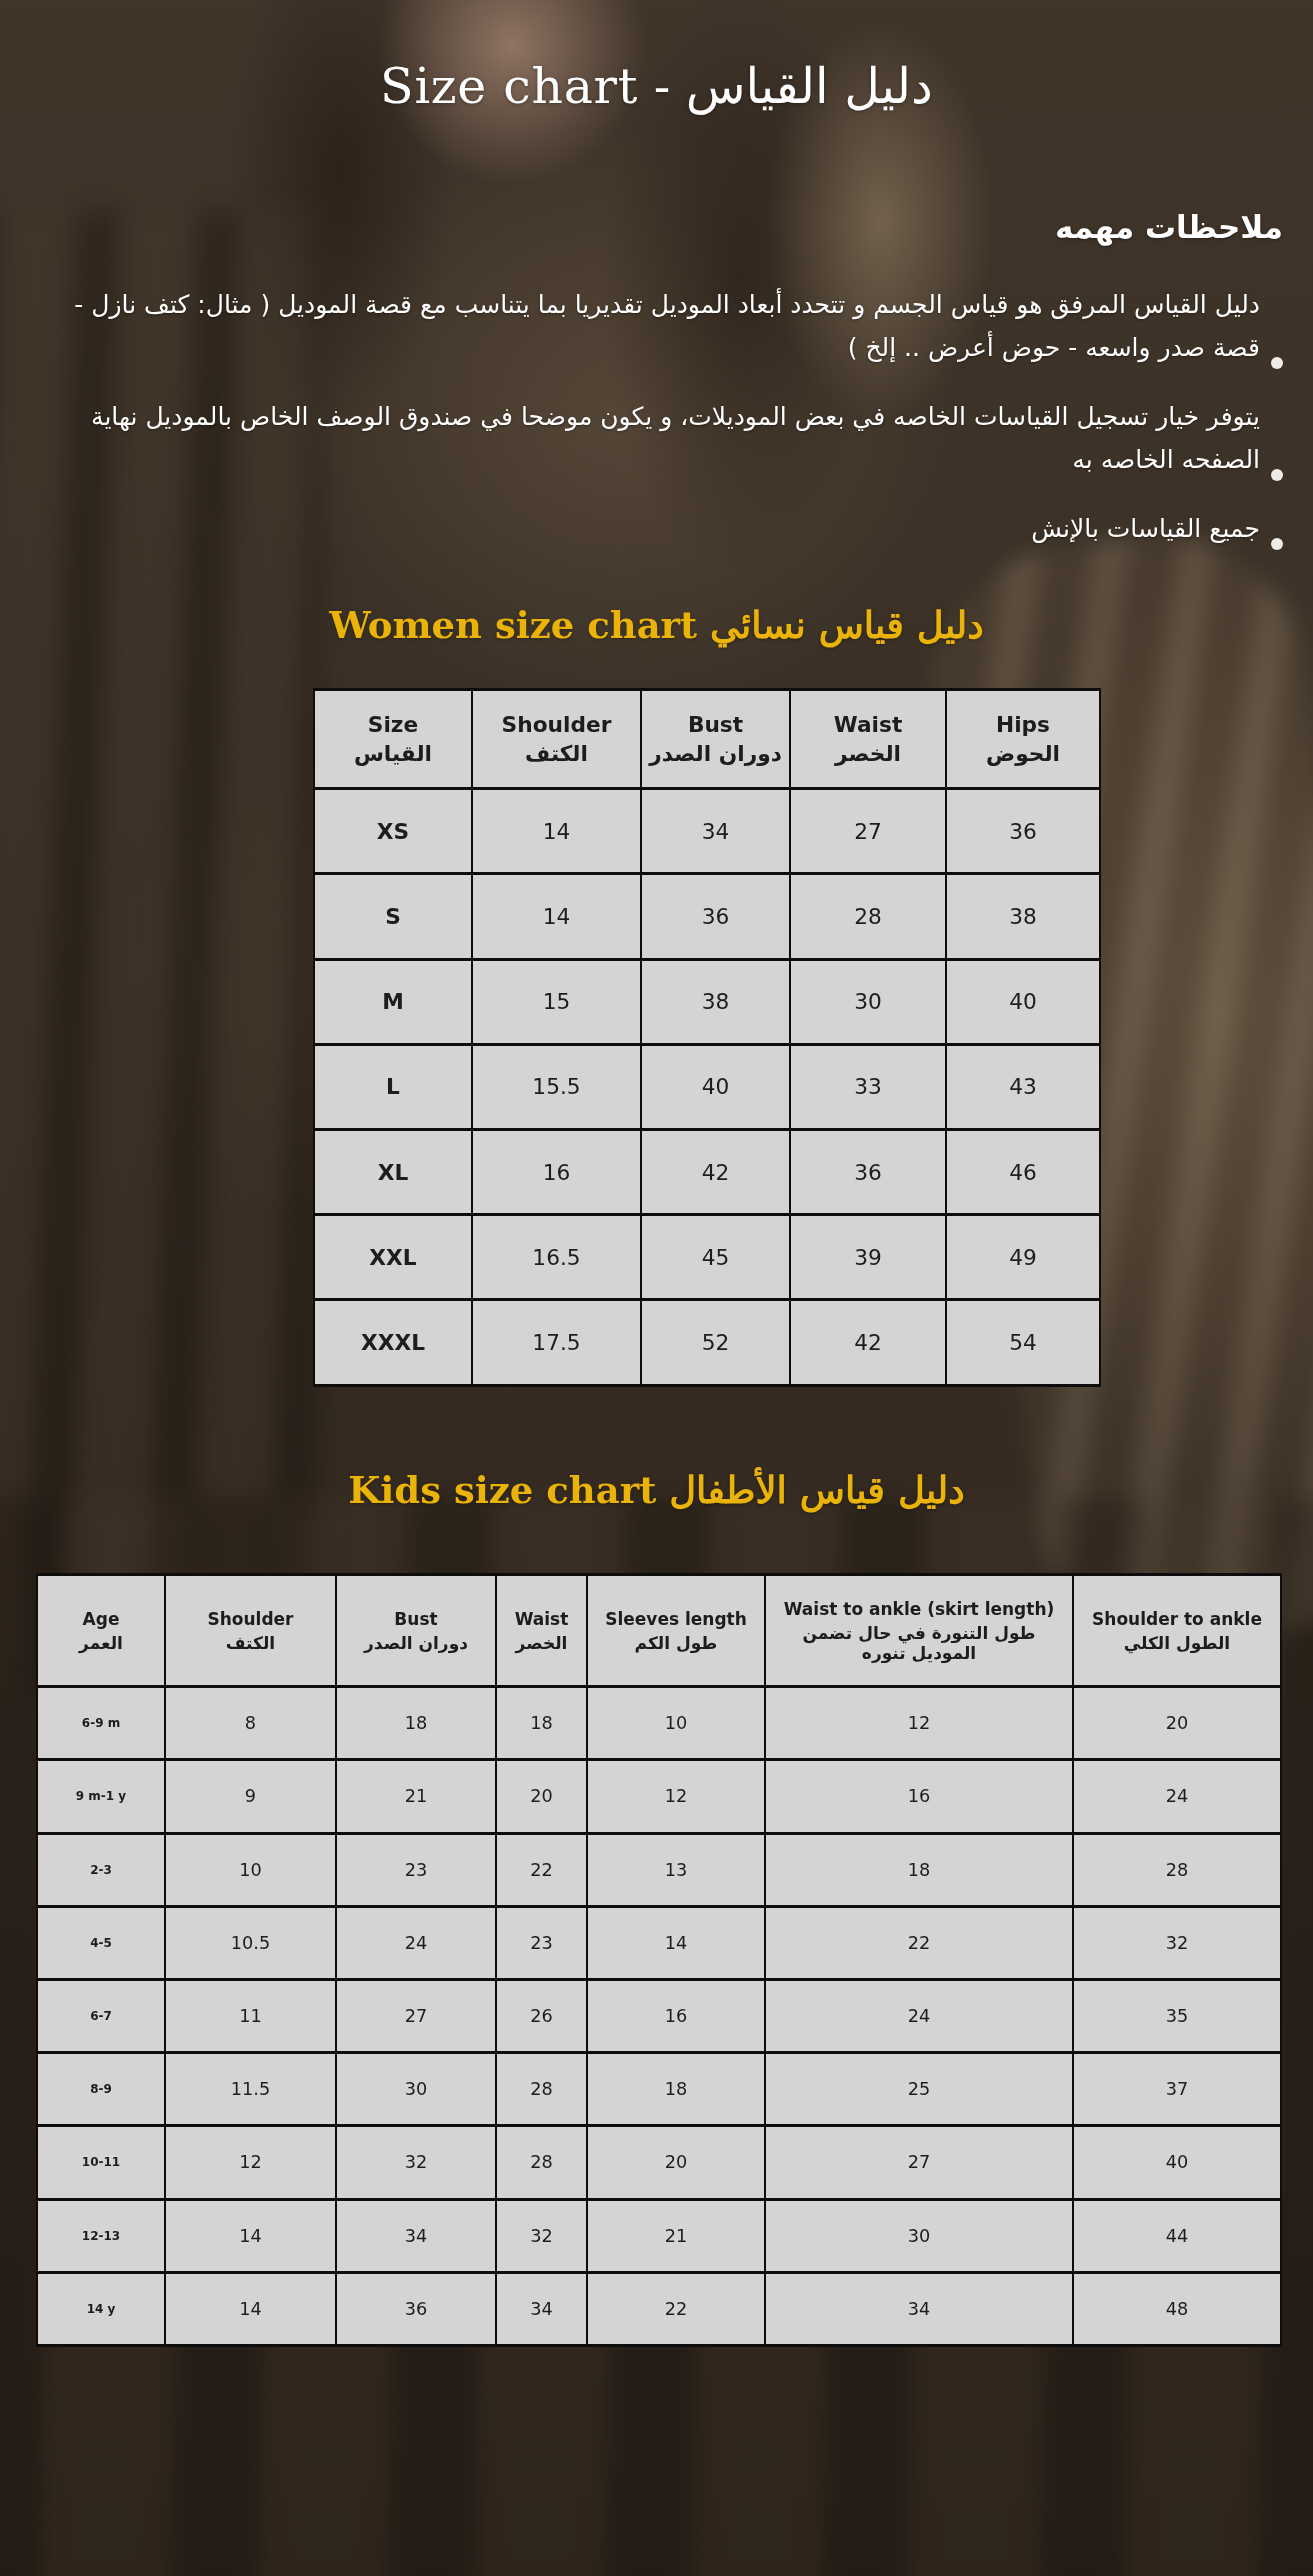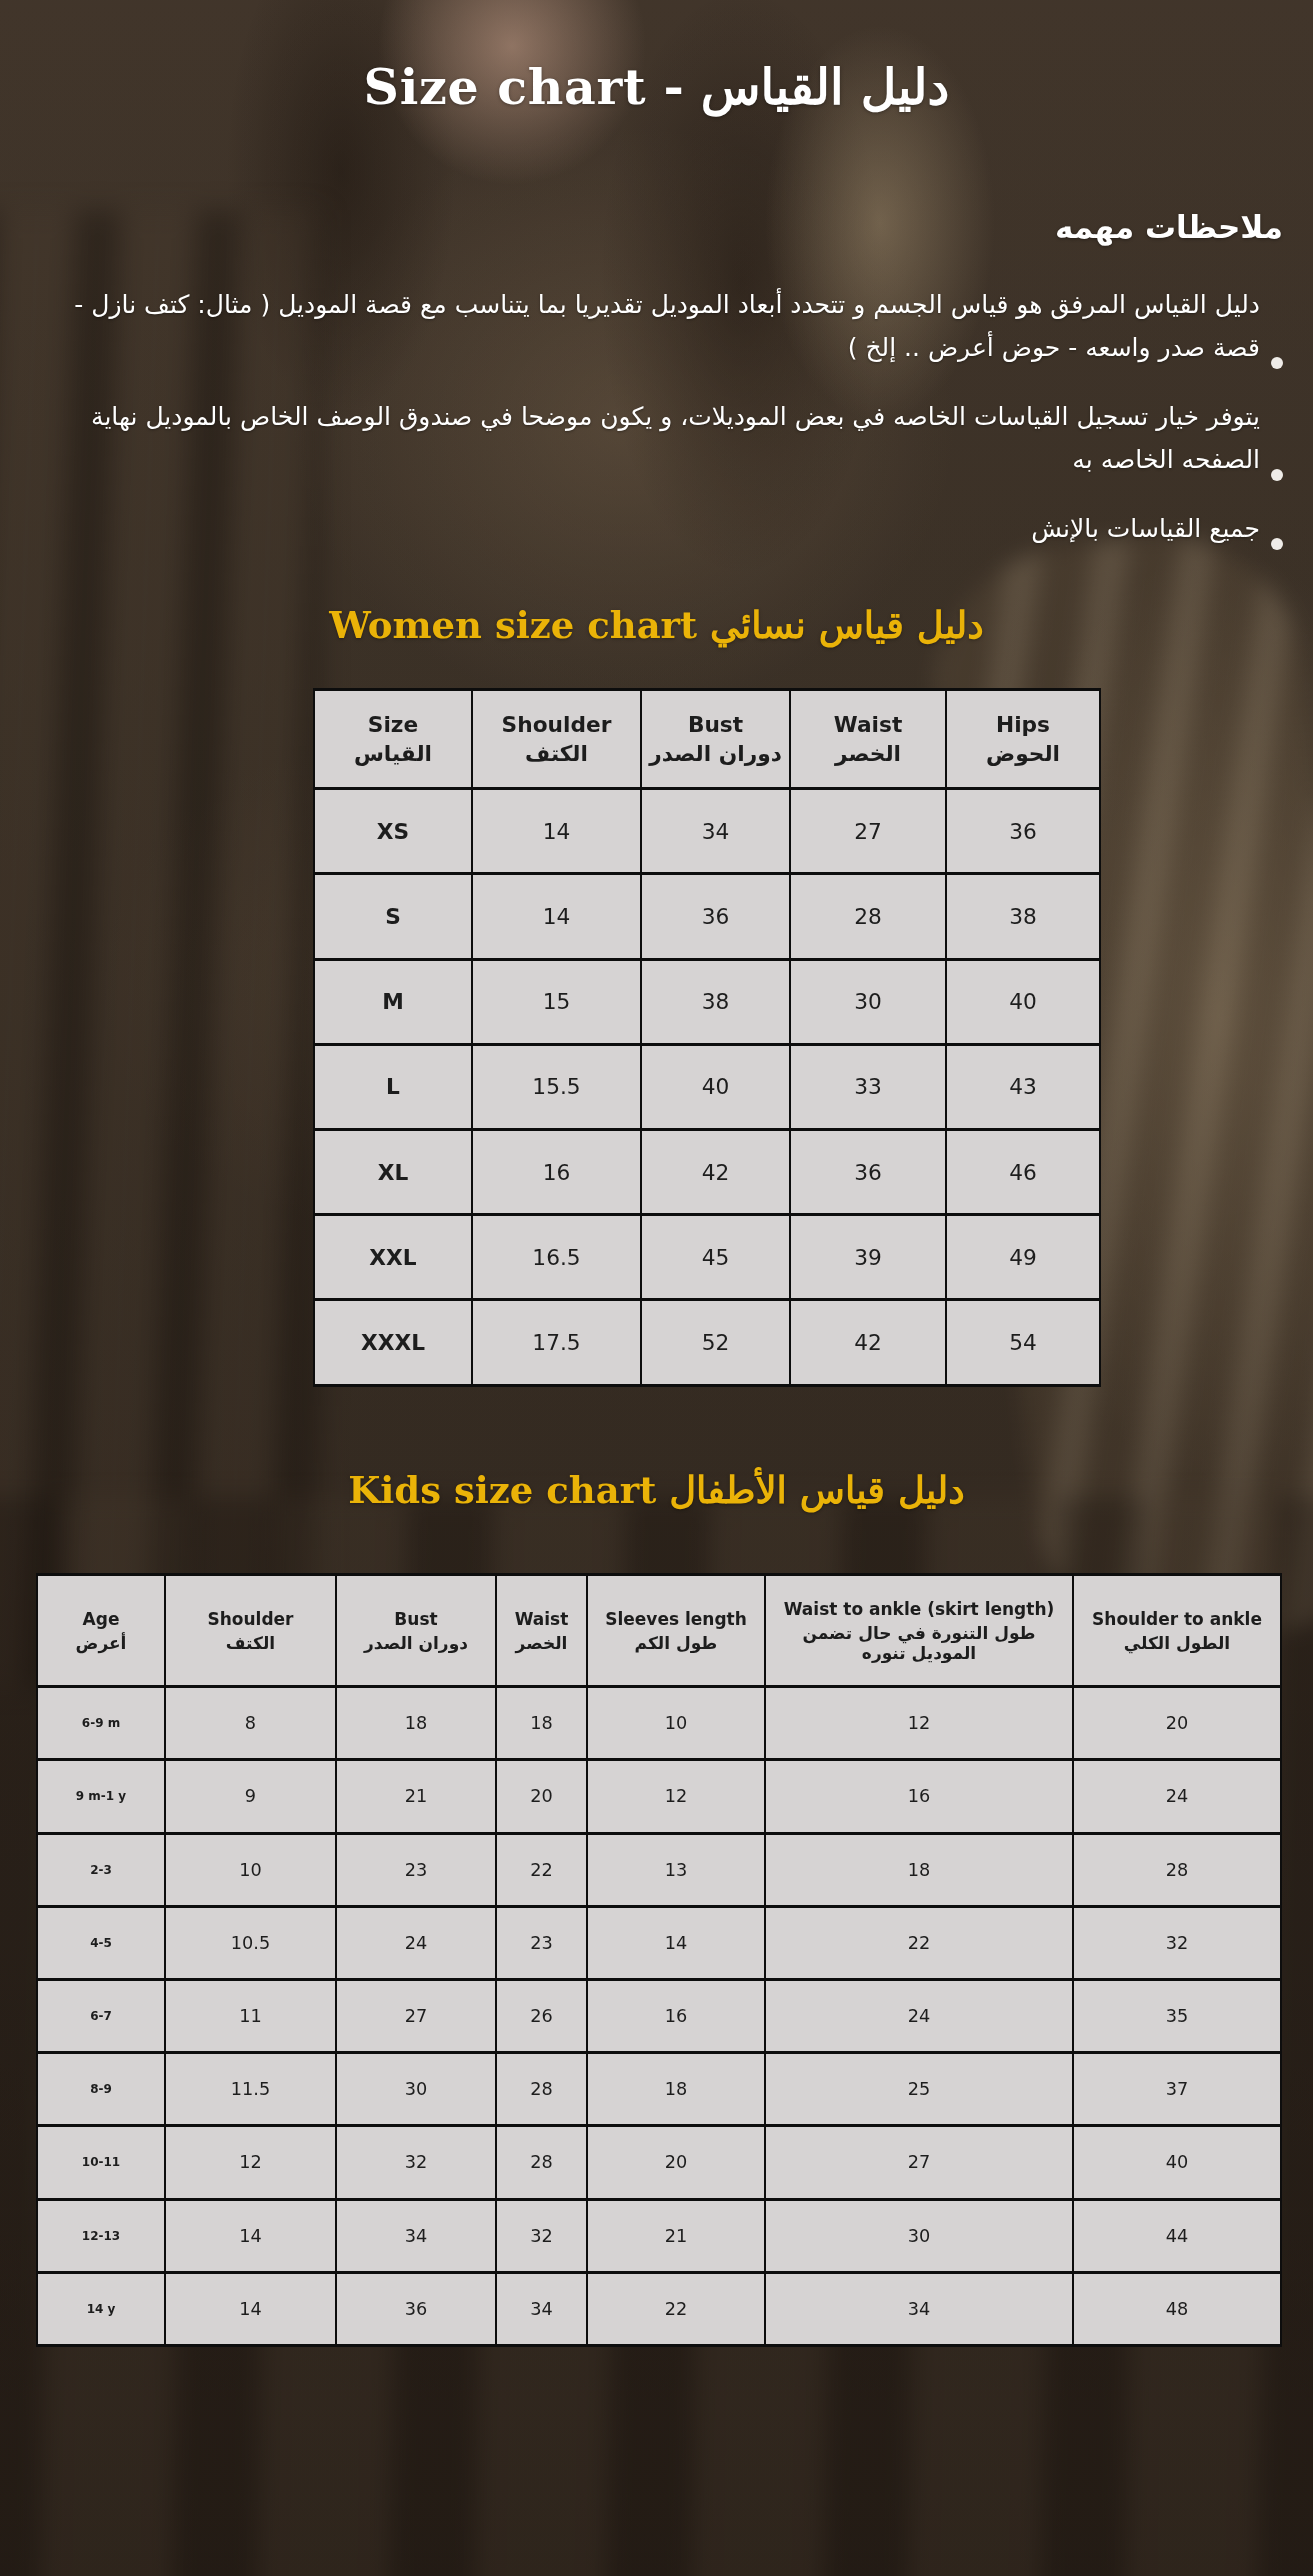--- a/index.html
+++ b/index.html
@@ -24,21 +24,21 @@
   .bg-drapes-left{left:-46px;top:210px;width:368px;height:1477px;
     background:repeating-linear-gradient(92deg, rgba(16,11,7,0.35) 0 46px, rgba(84,69,54,0.25) 46px 121px);
     filter:blur(13px);}
   .bg-drapes-bottom{left:-26px;top:1497px;width:1372px;height:1116px;
     background:repeating-linear-gradient(91deg, rgba(20,14,10,0.30) 0 85px, rgba(90,75,58,0.22) 85px 217px);
     filter:blur(11.8px);}
   .bg-vignette{inset:0;background:linear-gradient(180deg, rgba(24,17,12,0.18), rgba(24,17,12,0.38));}
 
   
   .page-title{position:absolute;top:58px;left:0;width:100%;margin:0;text-align:center;
-    color:#fff;font-family:"DejaVu Serif","Liberation Serif",serif;font-weight:700;font-size:49px;
+    color:#fff;font-family:"DejaVu Serif","Liberation Serif",serif;font-weight:400;font-size:49px;
     letter-spacing:0.7px;text-shadow:0 1.3px 3.9px rgba(0,0,0,.35);}
   .section-heading{position:absolute;left:0;width:100%;margin:0;text-align:center;color:#eab308;
     font-family:"DejaVu Serif","Liberation Serif",serif;font-weight:700;font-size:37px;
     text-shadow:0 1.3px 3.3px rgba(0,0,0,.35);}
   .women-heading{top:603px;}
   .kids-heading{top:1468px;}
 
   
   .notes{position:absolute;top:209px;left:0;right:0;padding:0 30px;color:#fff;direction:rtl;}
   .notes-heading{margin:0 0 38px;text-align:right;font-size:31px;font-weight:700;
@@ -191,21 +191,21 @@
         <col style="width:160px">
         <col style="width:91px">
         <col style="width:178px">
         <col style="width:308px">
         <col style="width:208px">
     </colgroup>
     <thead>
       <tr>
         <th>
             <span class="en">Age</span>
-            <span class="ar">أعرض</span>
+            <span class="ar">العمر</span>
           </th>
         <th>
             <span class="en">Shoulder</span>
             <span class="ar">الكتف</span>
           </th>
         <th>
             <span class="en">Bust</span>
             <span class="ar">دوران الصدر</span>
           </th>
         <th>

